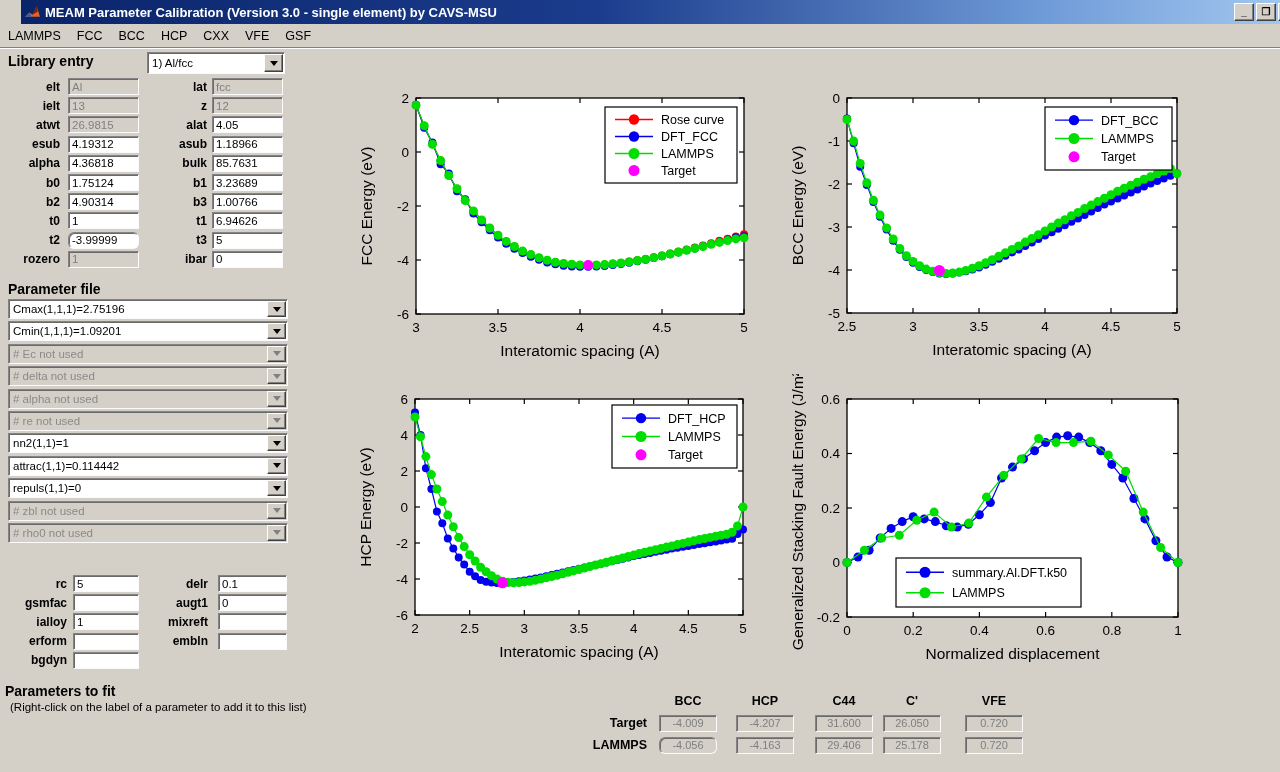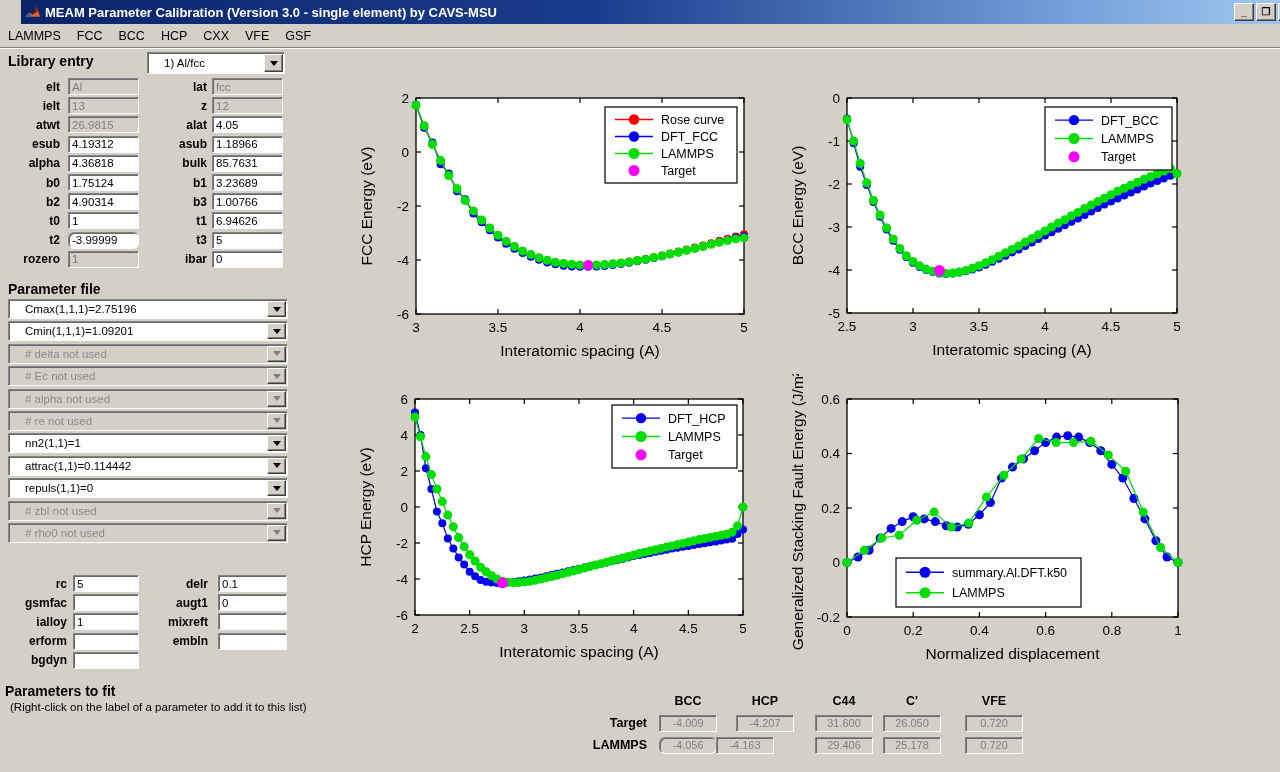--- a/index.html
+++ b/index.html
@@ -27,21 +27,21 @@
   .flabel{font-size:12px;font-weight:bold;text-align:right;}
   .tfield{box-sizing:border-box;height:17px;background:#fff;border:1px solid;
     border-color:#848284 #fbfbfb #fbfbfb #848284;box-shadow:inset 1px 1px 0 #6a6a6a;
     font-family:"Liberation Sans",sans-serif;font-size:11.5px;padding:0 3px;color:#000;outline:none;}
   .tfield.dis{background:#d4d0c8;color:#808080;}
   
   .combo{box-sizing:border-box;position:relative;background:#fff;border:1px solid;
     border-color:#848284 #fbfbfb #fbfbfb #848284;box-shadow:inset 1px 1px 0 #6a6a6a;
     display:flex;align-items:center;}
   .combo.dis{background:#d4d0c8;}
-  .combo .ctext{flex:1;font-size:11.5px;padding-left:16px;color:#000;white-space:nowrap;overflow:hidden;}
+  .combo .ctext{flex:1;font-size:11.5px;padding-left:4px;color:#000;white-space:nowrap;overflow:hidden;}
   .combo.dis .ctext{color:#8a8a8a;}
   .cbtn{width:17px;align-self:stretch;margin:1px;background:#d4d0c8;border:1px solid;
     border-color:#fff #404040 #404040 #fff;box-shadow:inset -1px -1px 0 #808080;
     display:flex;align-items:center;justify-content:center;flex:0 0 auto;}
   .arrow{width:0;height:0;border-left:4px solid transparent;border-right:4px solid transparent;
     border-top:5px solid #000;}
   .combo.dis .arrow{border-top-color:#808080;}
   
   .rhead{position:absolute;font-size:12.5px;font-weight:bold;text-align:center;width:58px;}
   .rowlab{position:absolute;font-size:12.5px;font-weight:bold;text-align:right;width:90px;}
@@ -157,27 +157,27 @@
           <div class="arrow"></div>
         </div>
       </div>
       <div class="combo" style="height: 20px; margin-bottom: 2.4px;">
         <div class="ctext">Cmin(1,1,1)=1.09201</div>
         <div class="cbtn">
           <div class="arrow"></div>
         </div>
       </div>
       <div class="combo dis" style="height: 20px; margin-bottom: 2.4px;">
+        <div class="ctext"># Ec not used</div>
+        <div class="cbtn">
+          <div class="arrow"></div>
+        </div>
+      </div>
+      <div class="combo dis" style="height: 20px; margin-bottom: 2.4px;">
         <div class="ctext"># delta not used</div>
-        <div class="cbtn">
-          <div class="arrow"></div>
-        </div>
-      </div>
-      <div class="combo dis" style="height: 20px; margin-bottom: 2.4px;">
-        <div class="ctext"># Ec not used</div>
         <div class="cbtn">
           <div class="arrow"></div>
         </div>
       </div>
       <div class="combo dis" style="height: 20px; margin-bottom: 2.4px;">
         <div class="ctext"># alpha not used</div>
         <div class="cbtn">
           <div class="arrow"></div>
         </div>
       </div>
@@ -262,21 +262,21 @@
       <div class="rhead" style="left: 883px; top: 694px;">C'</div>
       <div class="rhead" style="left: 965px; top: 694px;">VFE</div>
       <div class="rowlab" style="left: 557px; top: 716px;">Target</div>
       <div class="readout" style="left: 659px; top: 715px;">-4.009</div>
       <div class="readout" style="left: 736px; top: 715px;">-4.207</div>
       <div class="readout" style="left: 815px; top: 715px;">31.600</div>
       <div class="readout" style="left: 883px; top: 715px;">26.050</div>
       <div class="readout" style="left: 965px; top: 715px;">0.720</div>
       <div class="rowlab" style="left: 557px; top: 738px;">LAMMPS</div>
       <div class="readout" style="left: 659px; top: 737px; border-radius: 6px;">-4.056</div>
-      <div class="readout" style="left: 716px; top: 737px;">-4.163</div>
+      <div class="readout" style="left: 736px; top: 737px;">-4.163</div>
       <div class="readout" style="left: 815px; top: 737px;">29.406</div>
       <div class="readout" style="left: 883px; top: 737px;">25.178</div>
       <div class="readout" style="left: 965px; top: 737px;">0.720</div>
     </div>
 
   <div id="charts">
       <svg width="423" height="297" viewBox="0 0 423 297" style="position: absolute; left: 346px; top: 73px;">
         <rect x="70" y="25" width="328" height="216" fill="#ffffff"></rect>
         <line x1="70" y1="241" x2="70" y2="236" stroke="#000" stroke-width="1.2"></line>
         <line x1="70" y1="25" x2="70" y2="30" stroke="#000" stroke-width="1.2"></line>

